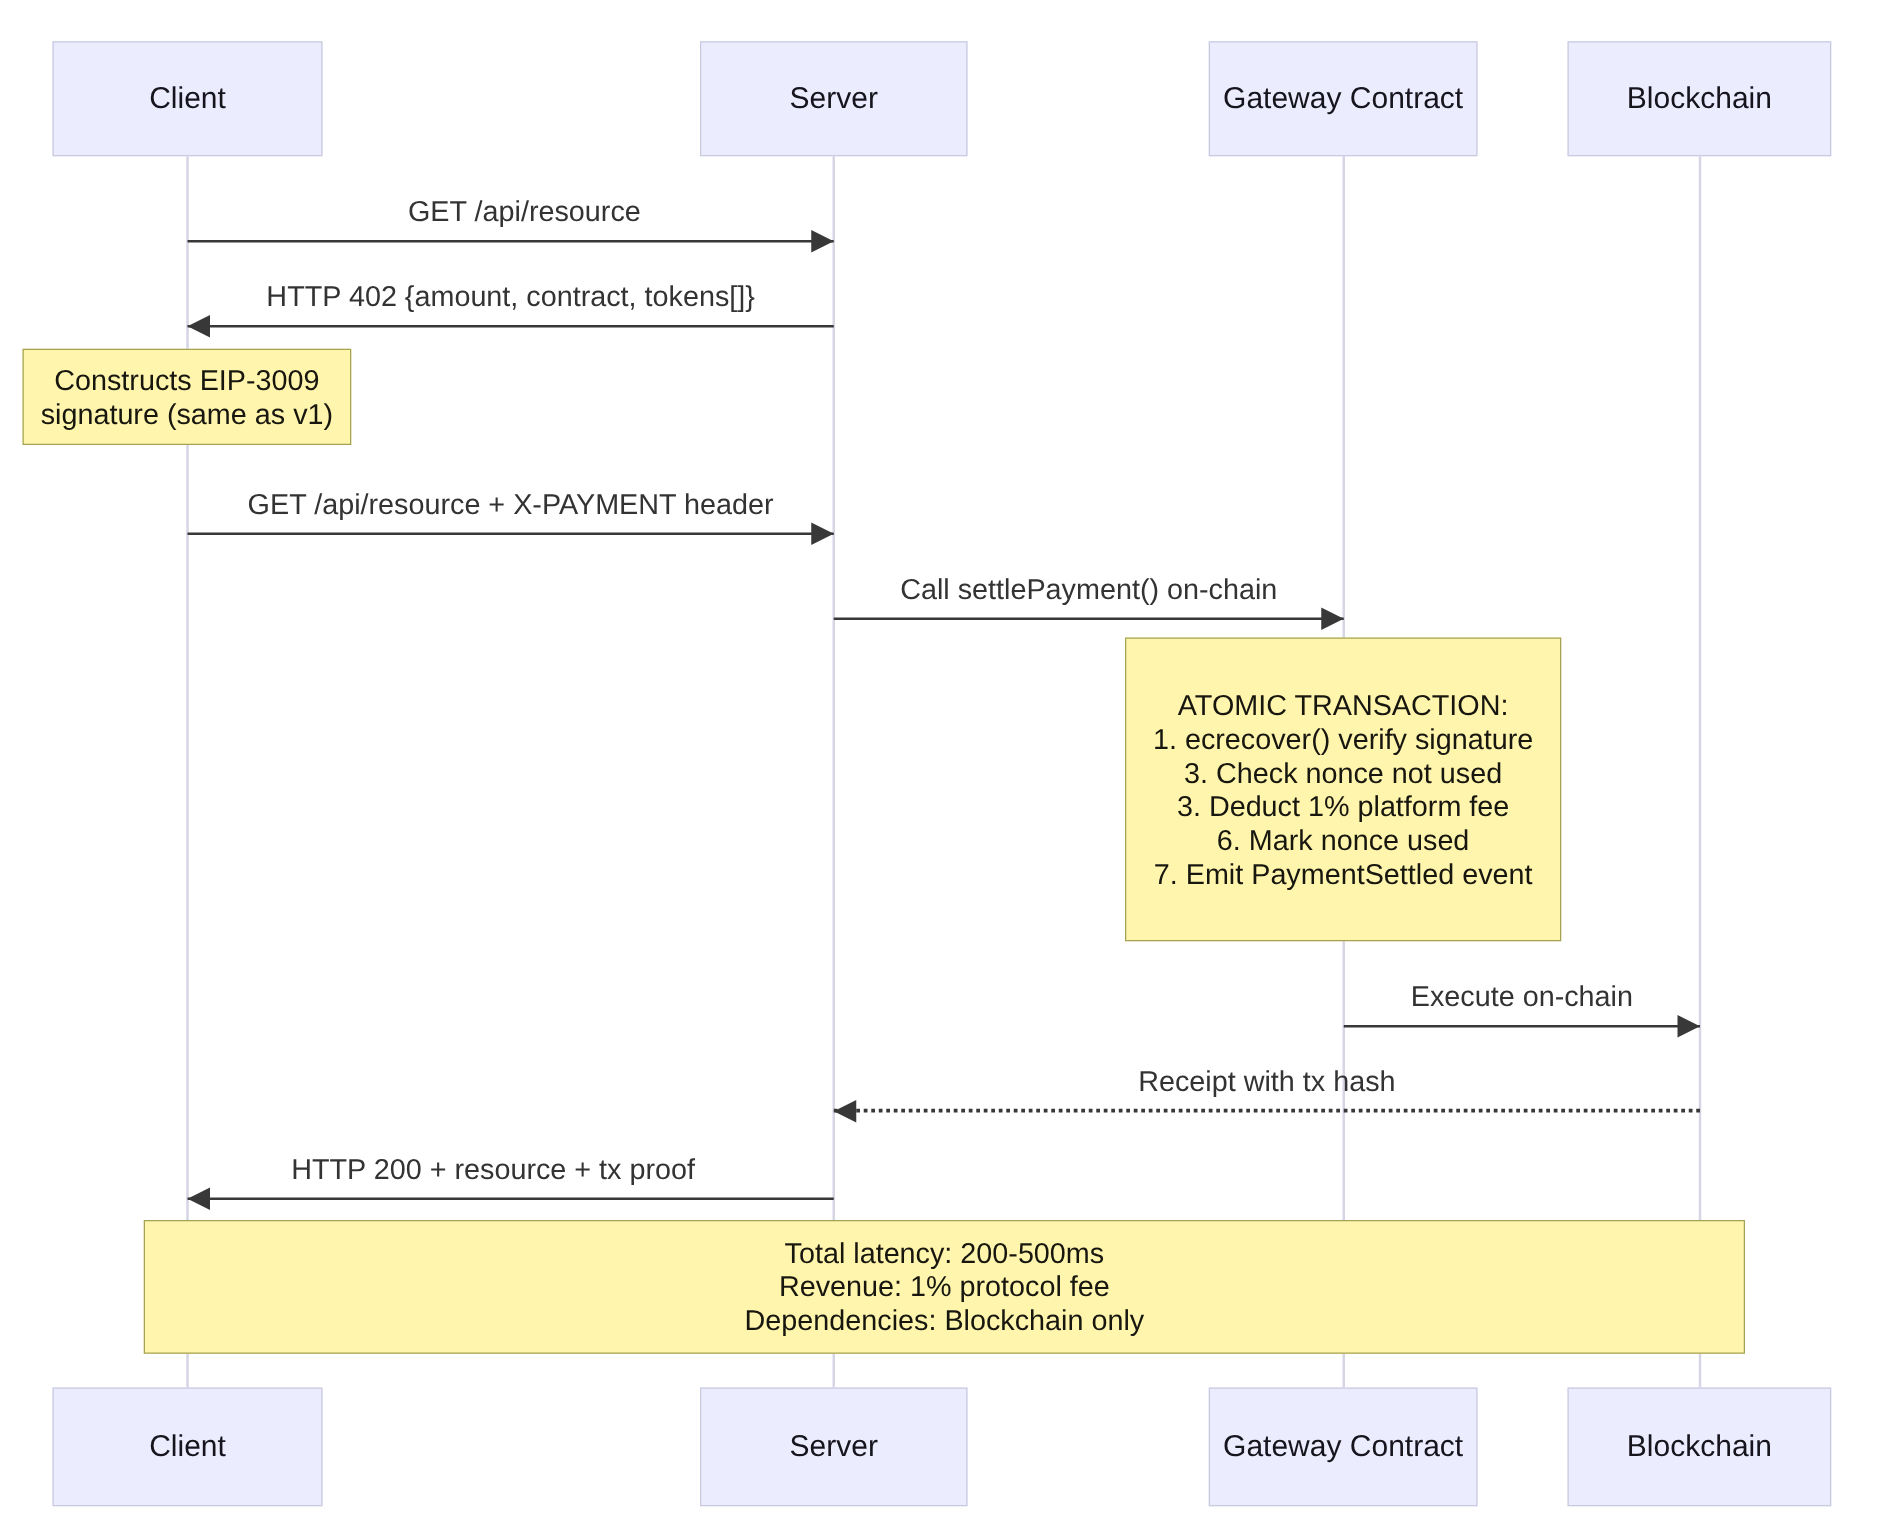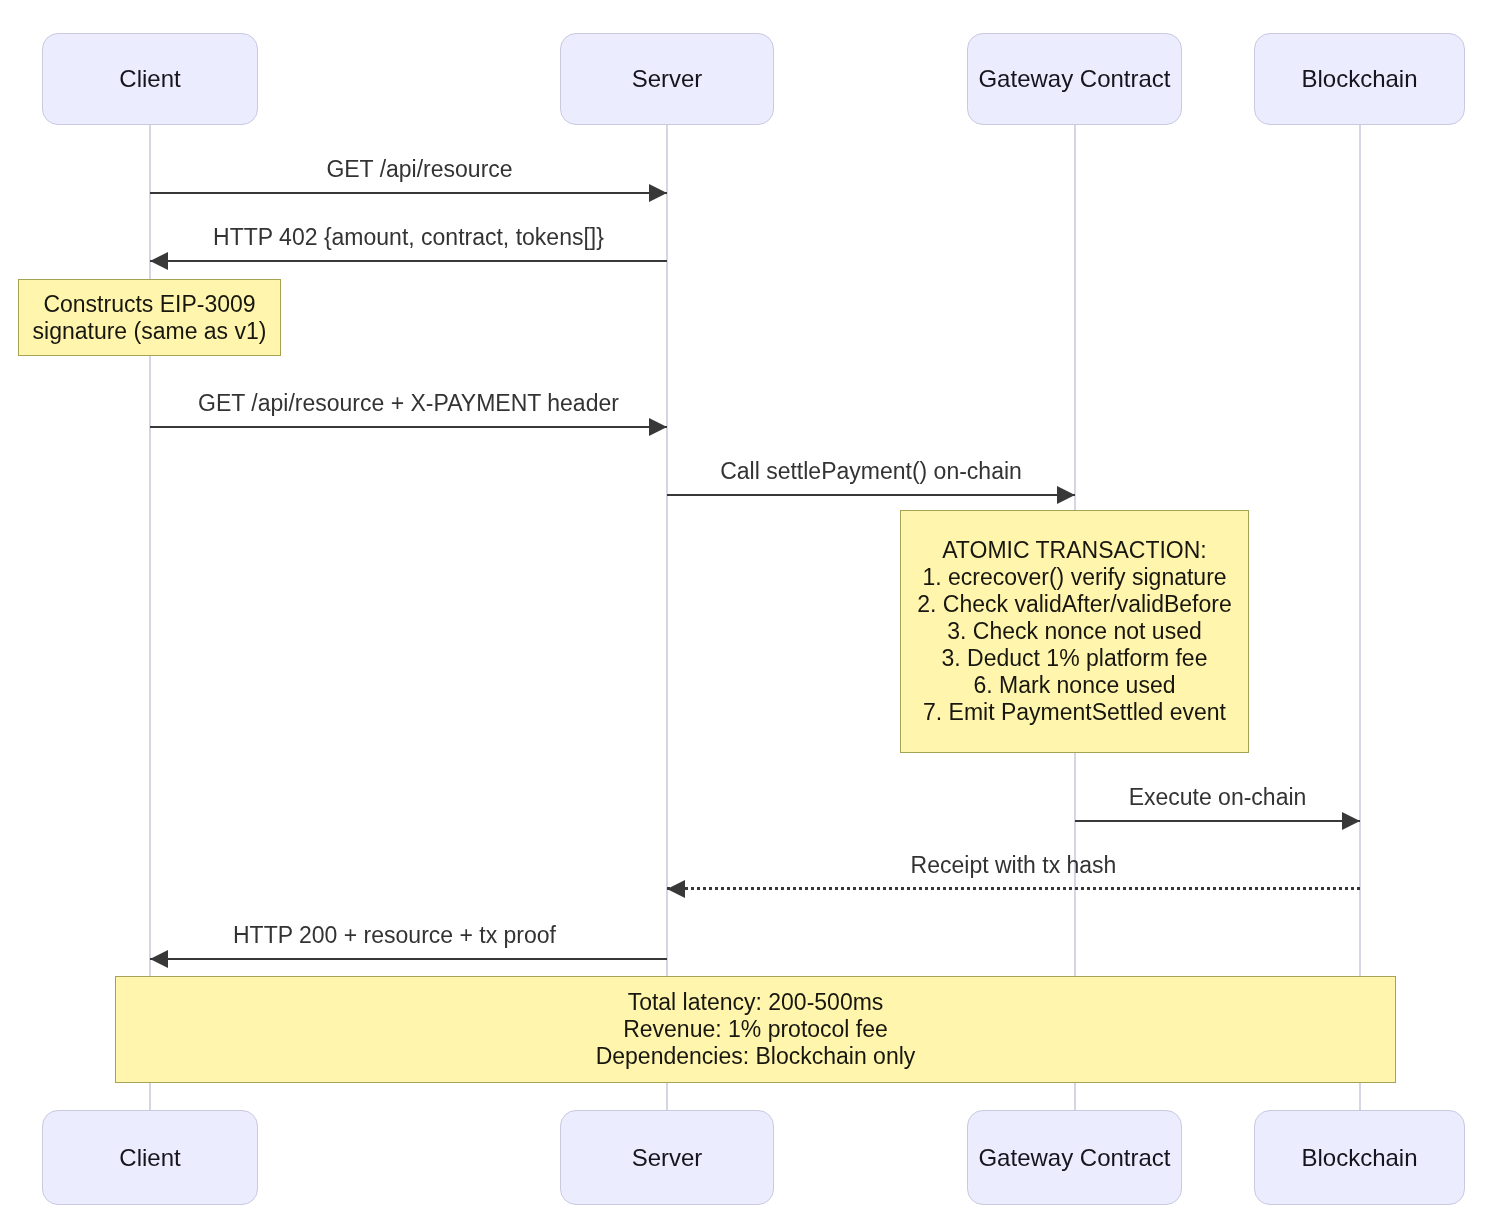--- a/index.html
+++ b/index.html
@@ -8,21 +8,21 @@
     width: 1504px;
     height: 1226px;
     background: #ffffff;
     font-family: "Liberation Sans", sans-serif;
     overflow: hidden;
   }
   .actor {
     position: absolute;
     background: #ECECFF;
     border: 1px solid #C9C9E0;
-    border-radius: 16px;
+    border-radius: 0;
     display: flex;
     align-items: center;
     justify-content: center;
     font-size: 24px;
     color: #16151d;
     z-index: 4;
     box-sizing: border-box;
   }
   .lifeline {
     position: absolute;
@@ -118,21 +118,20 @@
 
   <div>
     <div class="msg-label" style="left:667px;top:455px;width:408px">Call settlePayment() on-chain</div>
     <div class="msg-line" style="left:667px;top:494px;width:408px"></div>
     <div class="arrowhead right" style="left:1057px;top:486px"></div>
   </div>
 
   <div class="note" style="left:900px;top:510px;width:349px;height:243px">
     <div>ATOMIC TRANSACTION:</div>
     <div>1. ecrecover() verify signature</div>
-    <div>2. Check validAfter/validBefore</div>
     <div>3. Check nonce not used</div>
     <div>3. Deduct 1% platform fee</div>
     <div>6. Mark nonce used</div>
     <div>7. Emit PaymentSettled event</div>
   </div>
 
   <div>
     <div class="msg-label" style="left:1075px;top:781px;width:285px">Execute on-chain</div>
     <div class="msg-line" style="left:1075px;top:820px;width:285px"></div>
     <div class="arrowhead right" style="left:1342px;top:812px"></div>

